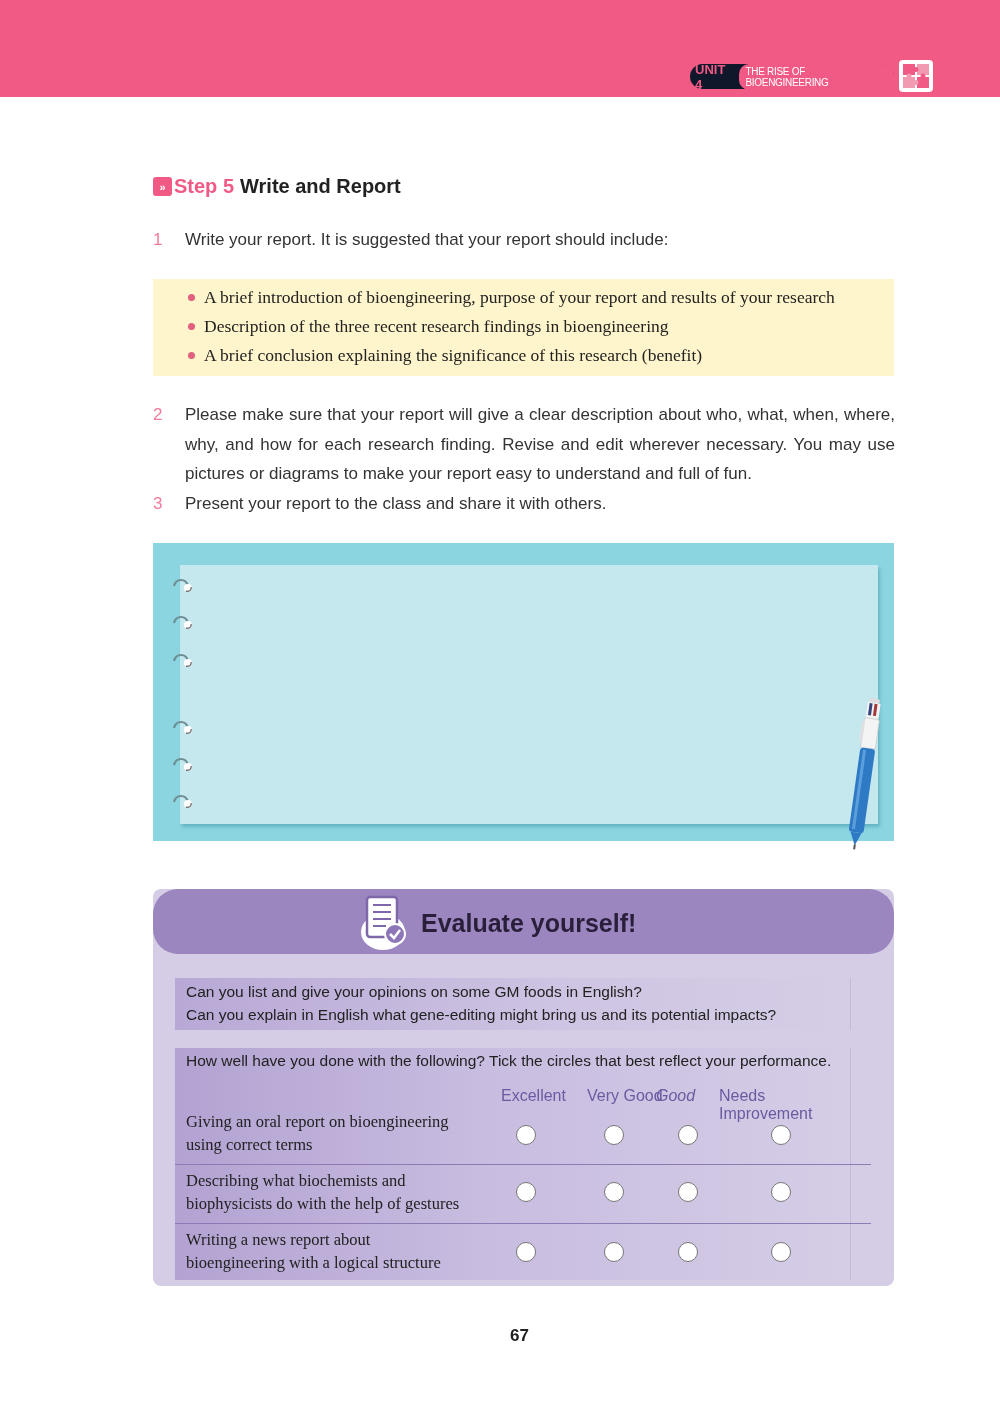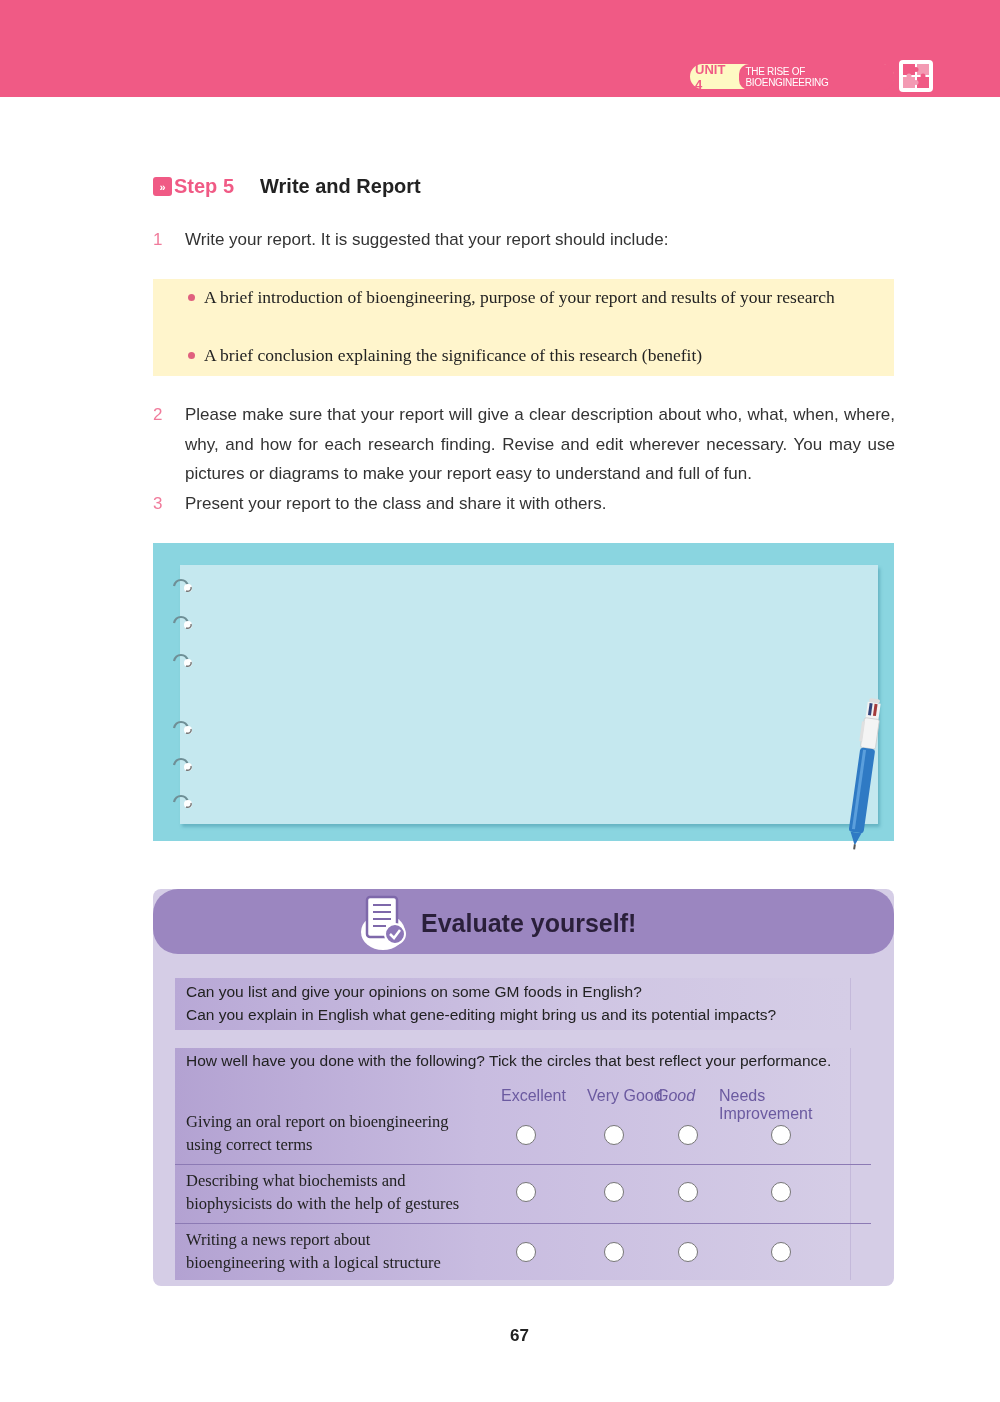--- a/index.html
+++ b/index.html
@@ -1,28 +1,28 @@
 <!DOCTYPE html>
 <html><head>
 <meta charset="utf-8">
 <style>
   html, body { margin: 0; padding: 0; }
   body { width: 1000px; height: 1402px; background: #ffffff; position: relative; overflow: hidden; font-family: "Liberation Sans", sans-serif; color: #222; }
 
   .top-band { position: absolute; left: 0; top: 0; width: 1000px; height: 97px; background: #f05a85; }
-  .unit-pill { position: absolute; left: 690px; top: 64px; width: 204px; height: 25px; background: #fef9c3; border-radius: 13px; display: flex; align-items: center; }
+  .unit-pill { position: absolute; left: 690px; top: 64px; width: 204px; height: 25px; background: #0f172a; border-radius: 13px; display: flex; align-items: center; }
   .unit-label { font-weight: bold; color: #f05a85; font-size: 13px; margin-left: 5px; }
   .unit-title { background: #f05a85; color: #fff; font-size: 10px; border-radius: 10px; padding: 2px 6px; margin-left: 4px; letter-spacing: -0.3px; }
   .puzzle { position: absolute; left: 899px; top: 60px; width: 34px; height: 32px; background: #fff; border-radius: 4px; }
   .puzzle svg { width: 34px; height: 32px; }
 
   .step-head { position: absolute; left: 153px; top: 175px; display: flex; align-items: center; }
   .step-badge { width: 19px; height: 19px; background: #f05a85; color: #fff; font-size: 11px; border-radius: 3px; display: flex; align-items: center; justify-content: center; font-weight: bold; }
   .step-num { color: #f05a85; font-weight: bold; font-size: 20px; margin-left: 2px; }
-  .step-title { color: #222; font-weight: bold; font-size: 20px; margin-left: 26px; }
+  .step-title { color: #222; font-weight: bold; font-size: 20px; margin-left: 6px; }
 
   .item { position: absolute; left: 153px; font-size: 17px; color: #333; line-height: 29.5px; }
   .item .num { position: absolute; left: 0; color: #f07b9b; }
   .item .txt { position: absolute; left: 32px; width: 710px; text-align: justify; }
 
   .yellow-box { position: absolute; left: 153px; top: 279px; width: 741px; height: 97px; background: #fff5cc; }
   .bullet { position: absolute; left: 35px; font-family: "Liberation Serif", serif; font-size: 17.5px; color: #222; display: flex; align-items: center; }
   .bullet .dot { width: 7px; height: 7px; border-radius: 50%; background: #e0607e; margin-right: 9px; }
 
   .notebook-bg { position: absolute; left: 153px; top: 543px; width: 741px; height: 298px; background: #8ad5e0; }
@@ -74,20 +74,24 @@
 
 <div class="item" style="top:225px;">
   <span class="num">1</span>
   <span class="txt">Write your report. It is suggested that your report should include:</span>
 </div>
 
 <div class="yellow-box">
   <div class="bullet" style="top:8px;">
       <span class="dot"></span>
       <span>A brief introduction of bioengineering, purpose of your report and results of your research</span>
+    </div>
+  <div class="bullet" style="top:37px;">
+      <span class="dot"></span>
+      <span>Description of the three recent research findings in bioengineering</span>
     </div>
   <div class="bullet" style="top:66px;">
       <span class="dot"></span>
       <span>A brief conclusion explaining the significance of this research (benefit)</span>
     </div>
 </div>
 
 <div class="item" style="top:400px;">
   <span class="num">2</span>
   <span class="txt">Please make sure that your report will give a clear description about who, what, when, where, why, and how for each research finding. Revise and edit wherever necessary. You may use pictures or diagrams to make your report easy to understand and full of fun.</span>

